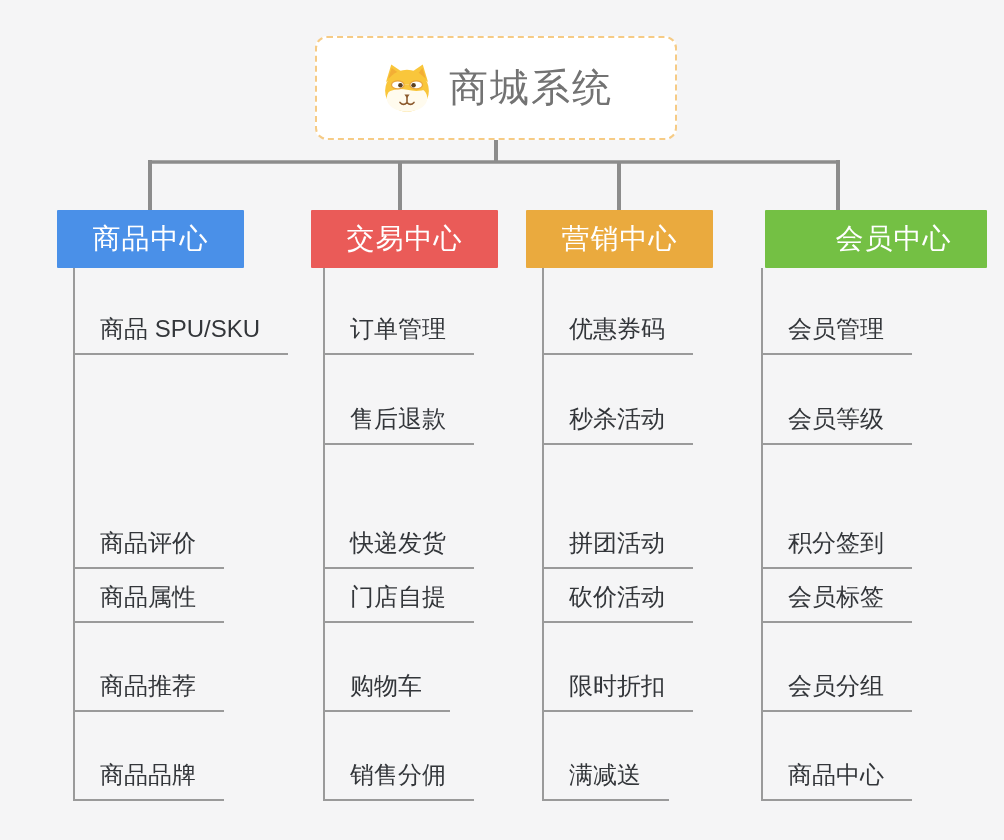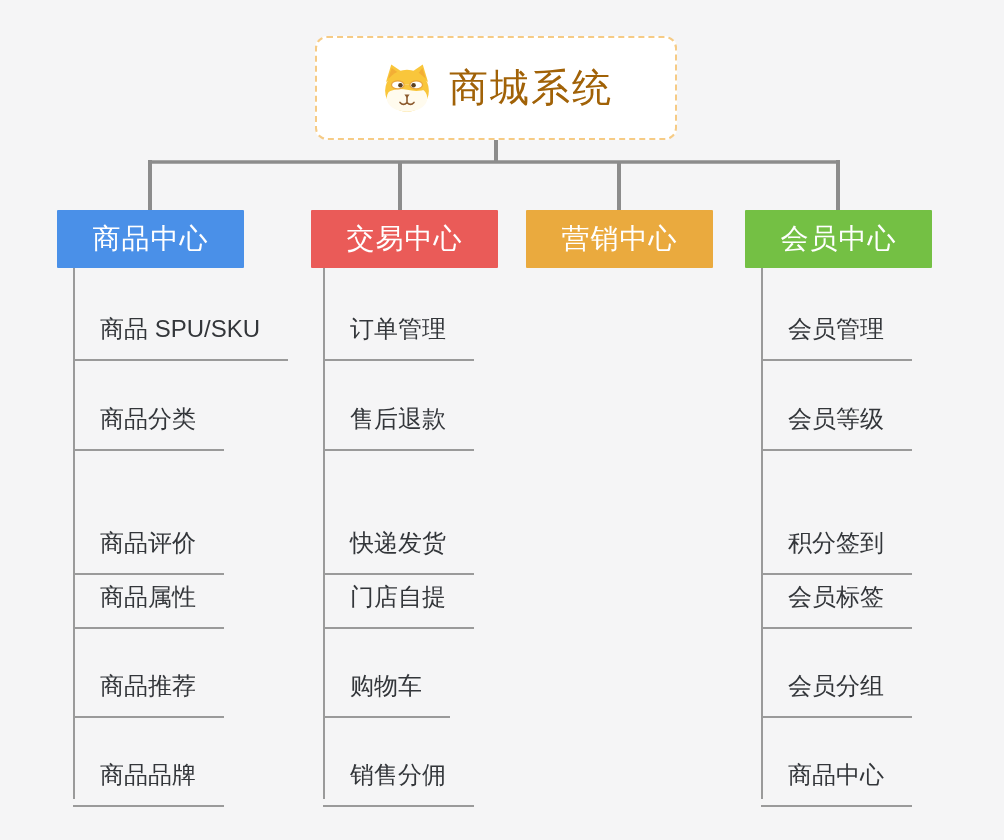--- a/index.html
+++ b/index.html
@@ -12,39 +12,39 @@
   .canvas{position:relative;width:1004px;height:840px;}
   .connectors{position:absolute;left:0;top:0;width:1004px;height:840px;pointer-events:none;}
 
   
   .root-node{
     position:absolute;left:315px;top:36px;width:362px;height:104px;
     background:#FFFFFF;border:2px dashed #F6CB85;border-radius:12px;
     box-sizing:border-box;
     display:flex;align-items:center;justify-content:center;gap:14px;
   }
-  .root-title{font-size:39px;color:#a16207;letter-spacing:2px;}
+  .root-title{font-size:39px;color:#737373;letter-spacing:2px;}
   .dog{width:56px;height:52px;display:inline-block;}
 
   
   .branch{
     position:absolute;top:210px;width:187px;height:58px;line-height:58px;
     border-radius:1px;color:#FFFFFF;font-size:28px;text-align:center;
     letter-spacing:1px;
   }
-  .b1{left:57px;} .b2{left:311px;} .b3{left:526px;} .b4{left:745px;}
+  .b1{left:57px;} .b2{left:311px;} .b3{left:526px;} .b4{left:765px;padding-left:35px;}
 
   
   .col{position:absolute;top:268px;width:260px;height:540px;}
   .c1{left:73px;} .c2{left:323px;} .c3{left:542px;} .c4{left:761px;}
   .trunk{position:absolute;left:0;top:0;width:2px;height:531px;background:#9A9A9A;}
   .sub-item{
     position:absolute;left:0;display:inline-block;white-space:nowrap;
     font-size:24px;line-height:32px;color:#33363A;
-    padding:0 28px 14px 27px;border-bottom:2px solid #9A9A9A;
+    padding:0 28px 8px 27px;border-bottom:2px solid #9A9A9A;
   }
   .r1{top:45px;} .r2{top:135px;} .r3{top:224px;margin-top:35px;}
   .r4{top:313px;} .r5{top:402px;} .r6{top:491px;}
 </style>
 </head>
 <body>
 
 <div class="canvas">
 
   <svg class="connectors" viewBox="0 0 1004 840" xmlns="http://www.w3.org/2000/svg">
@@ -75,37 +75,45 @@
   </div>
 
   <div class="branch b1" style="background-color: rgb(74, 144, 232);">商品中心</div>
   <div class="branch b2" style="background-color: rgb(234, 91, 88);">交易中心</div>
   <div class="branch b3" style="background-color: rgb(234, 170, 62);">营销中心</div>
   <div class="branch b4" style="background-color: rgb(116, 192, 68);">会员中心</div>
 
   <div class="col c1">
     <div class="trunk"></div>
     <div class="sub-item r1">商品 SPU/SKU</div>
-    <div class="sub-item r2">商品分类</div>
     <div class="sub-item r3">商品评价</div>
     <div class="sub-item r4">商品属性</div>
     <div class="sub-item r5">商品推荐</div>
     <div class="sub-item r6">商品品牌</div>
   </div>
 
   <div class="col c2">
     <div class="trunk"></div>
     <div class="sub-item r1">订单管理</div>
     <div class="sub-item r2">售后退款</div>
     <div class="sub-item r3">快递发货</div>
     <div class="sub-item r4">门店自提</div>
     <div class="sub-item r5">购物车</div>
     <div class="sub-item r6">销售分佣</div>
   </div>
 
+  <div class="col c3">
+    <div class="trunk"></div>
+    <div class="sub-item r1">优惠券码</div>
+    <div class="sub-item r2">秒杀活动</div>
+    <div class="sub-item r3">拼团活动</div>
+    <div class="sub-item r4">砍价活动</div>
+    <div class="sub-item r5">限时折扣</div>
+    <div class="sub-item r6">满减送</div>
+  </div>
 
   <div class="col c4">
     <div class="trunk"></div>
     <div class="sub-item r2">会员等级</div>
     <div class="sub-item r1">会员管理</div>
     <div class="sub-item r3">积分签到</div>
     <div class="sub-item r4">会员标签</div>
     <div class="sub-item r5">会员分组</div>
     <div class="sub-item r6">商品中心</div>
   </div>

